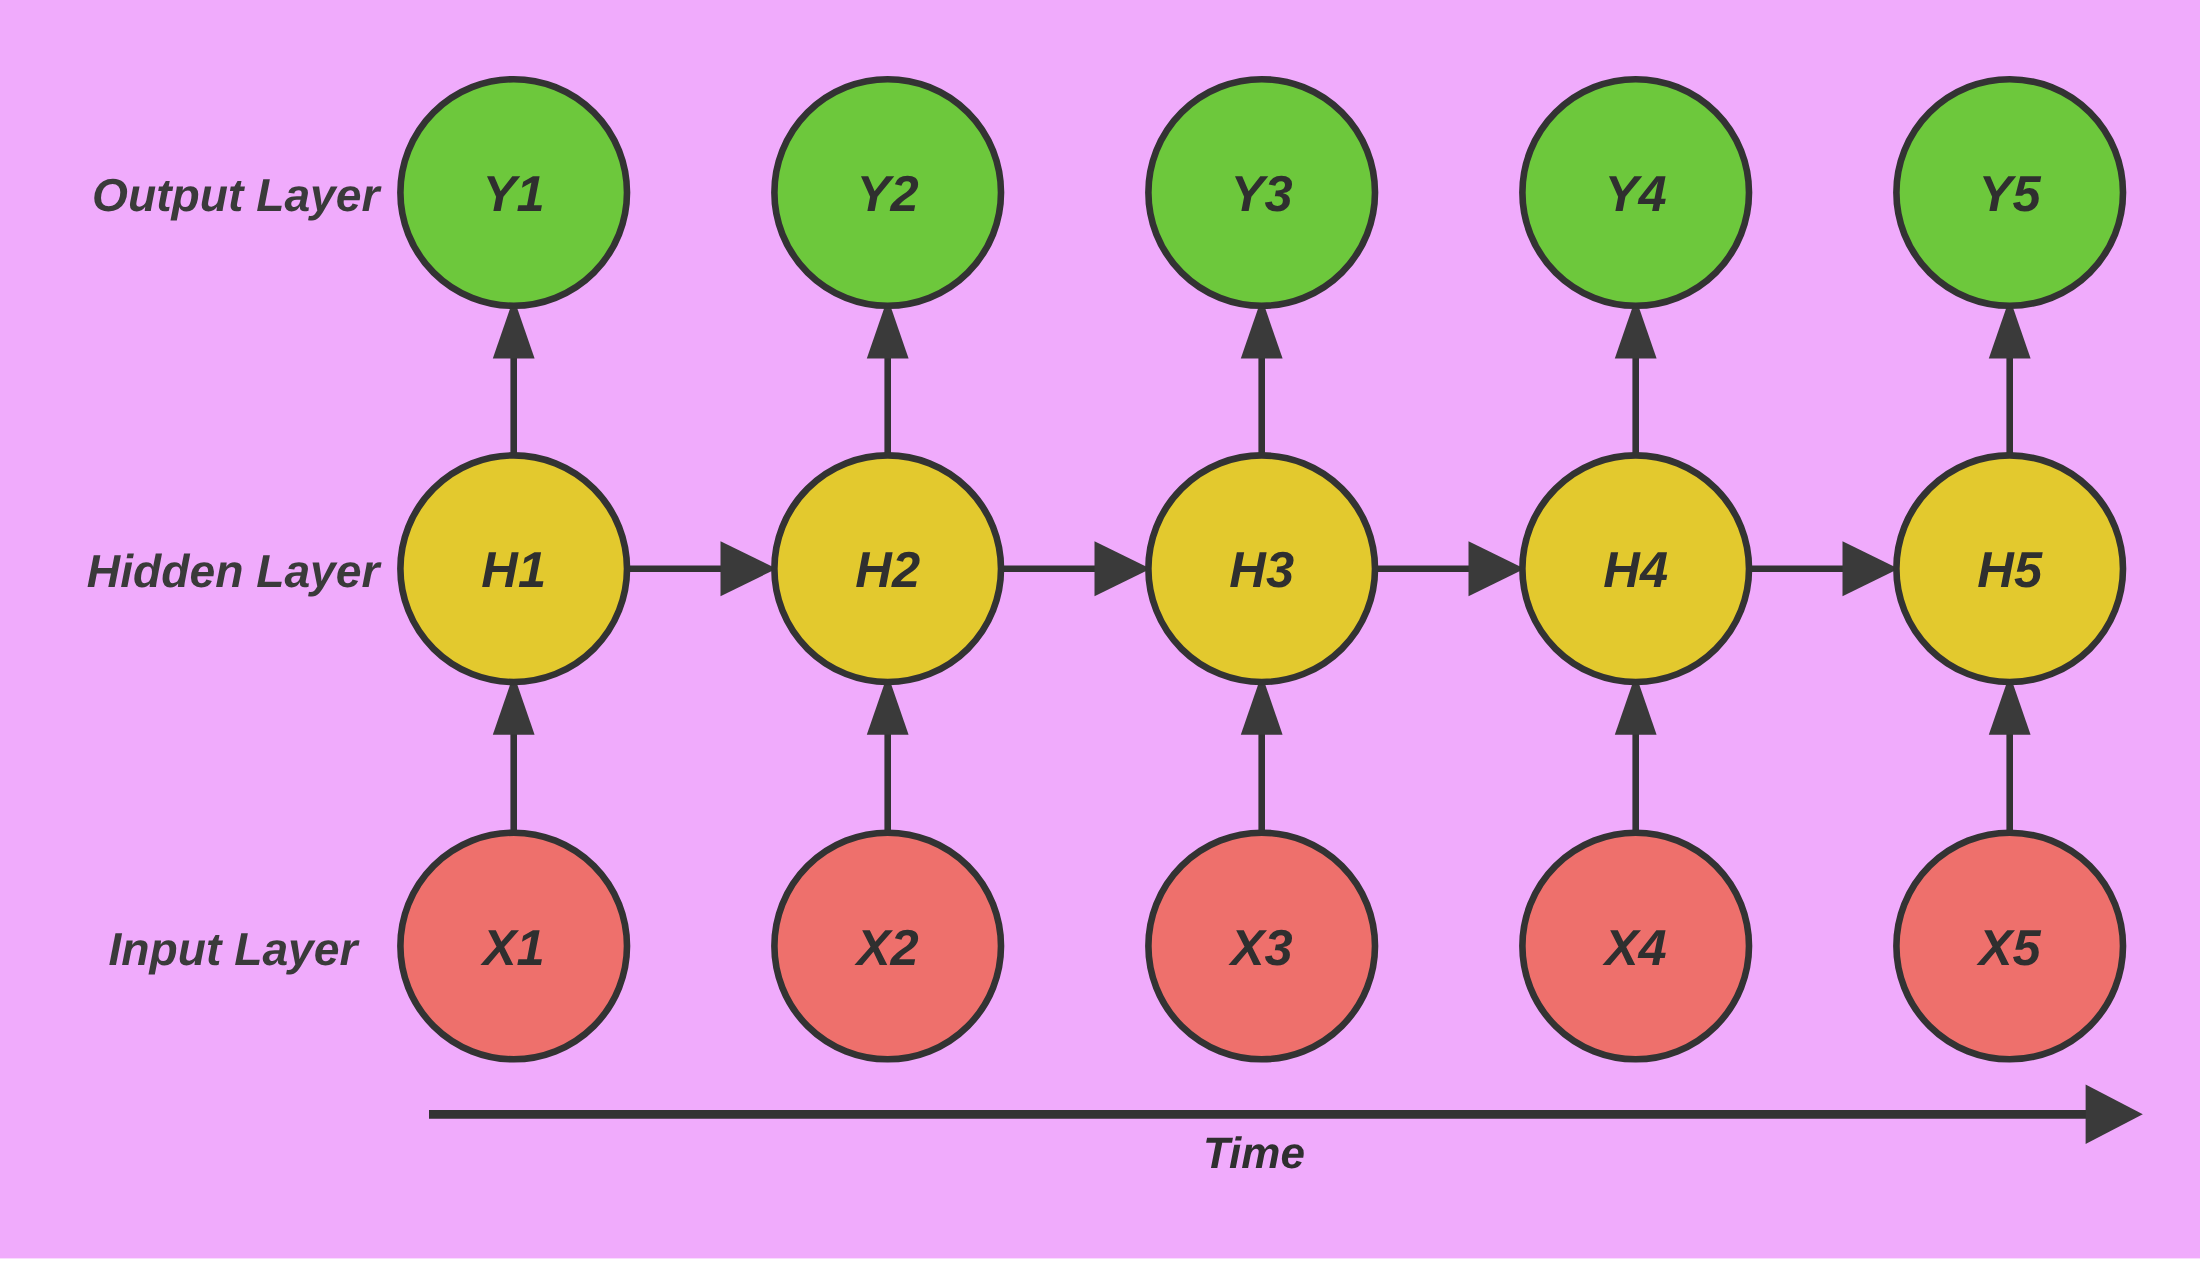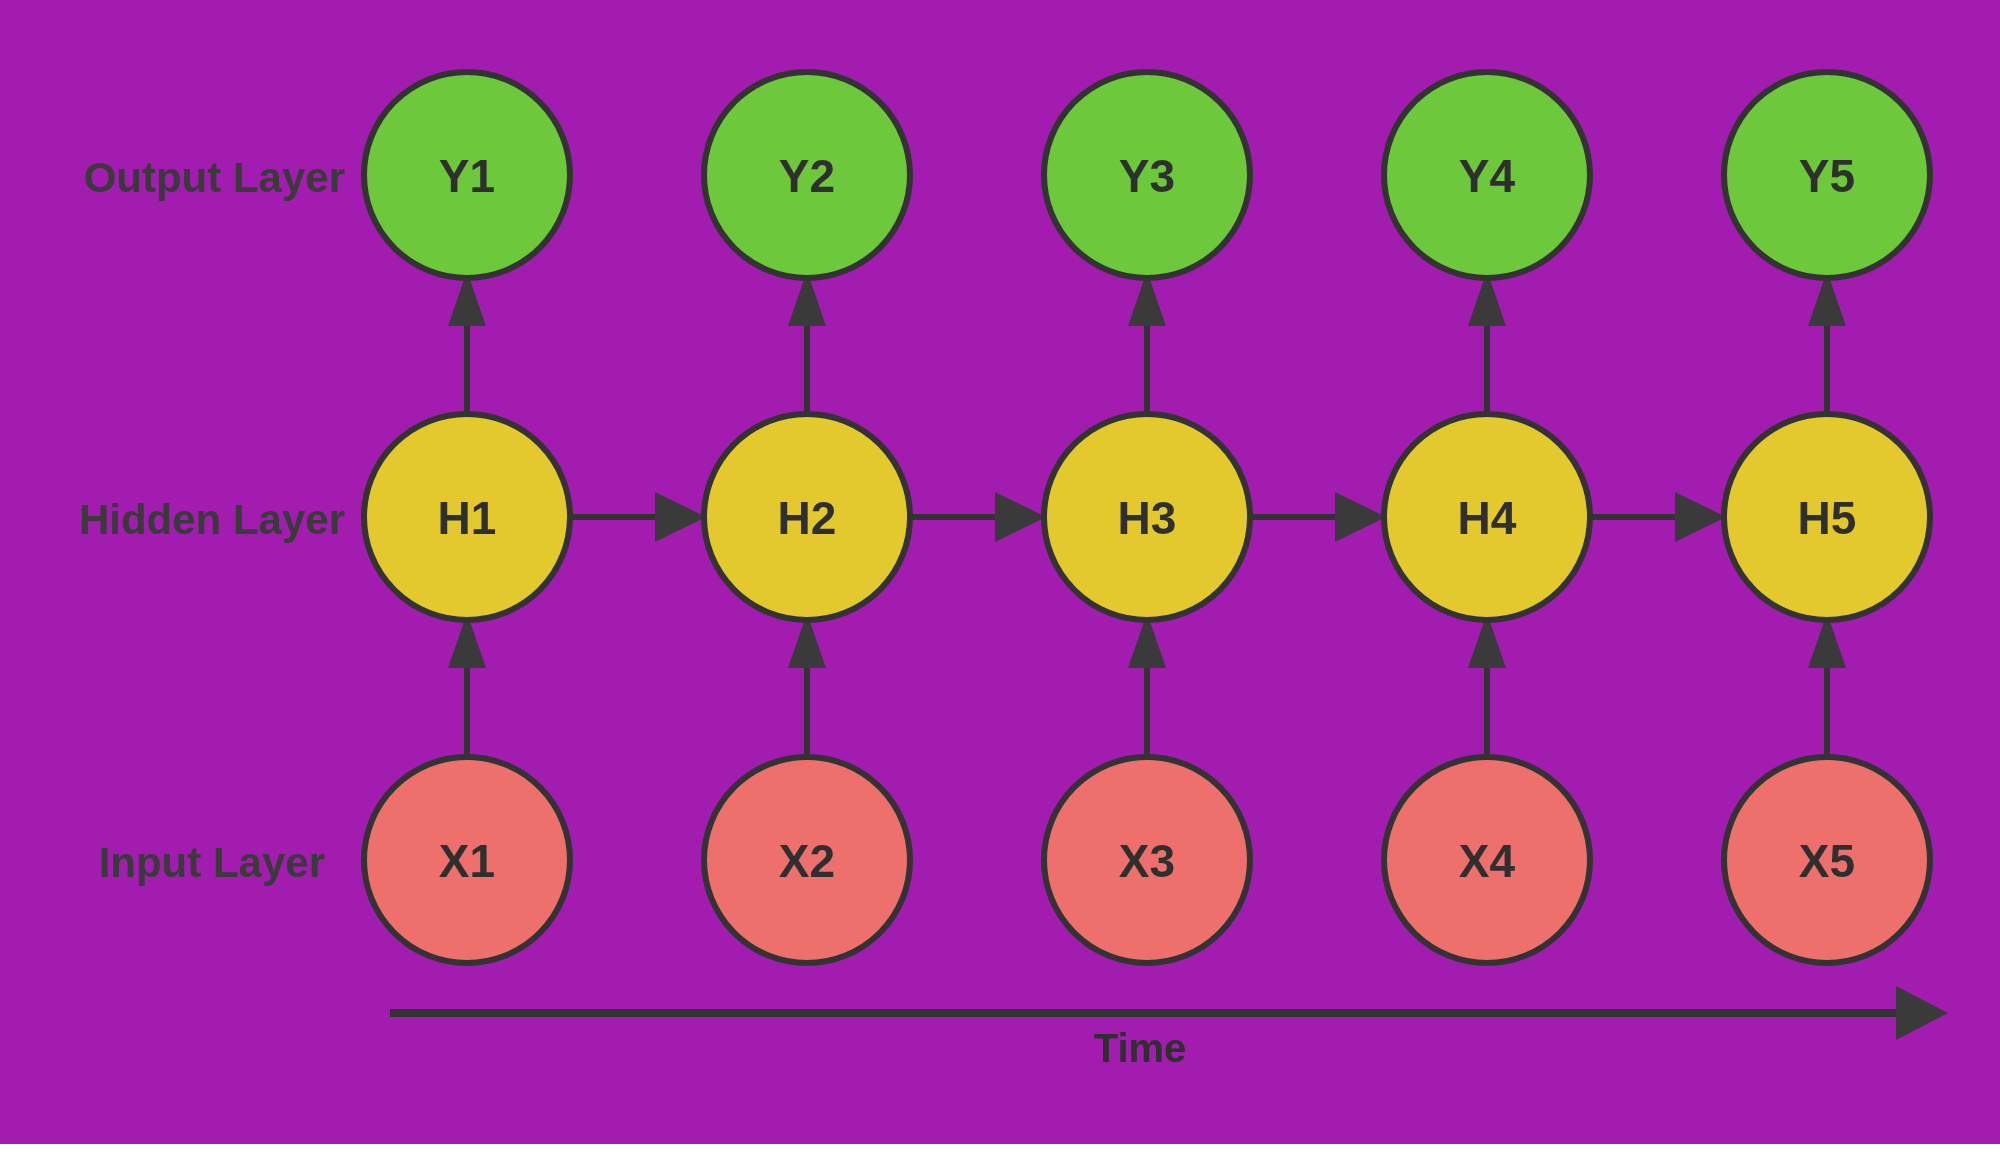--- a/index.html
+++ b/index.html
@@ -11,21 +11,22 @@
   body {
     width: 2000px;
     height: 1165px;
     font-family: "Liberation Sans", sans-serif;
     overflow: hidden;
   }
   #diagram-root {
     position: relative;
     width: 2000px;
     height: 1144px;
-    background: #a21caf;
+    background: #f0abfc;
+    font-style: italic;
   }
   #diagram-svg {
     position: absolute;
     top: 0;
     left: 0;
     width: 2000px;
     height: 1165px;
     display: block;
   }
   .row-label {

